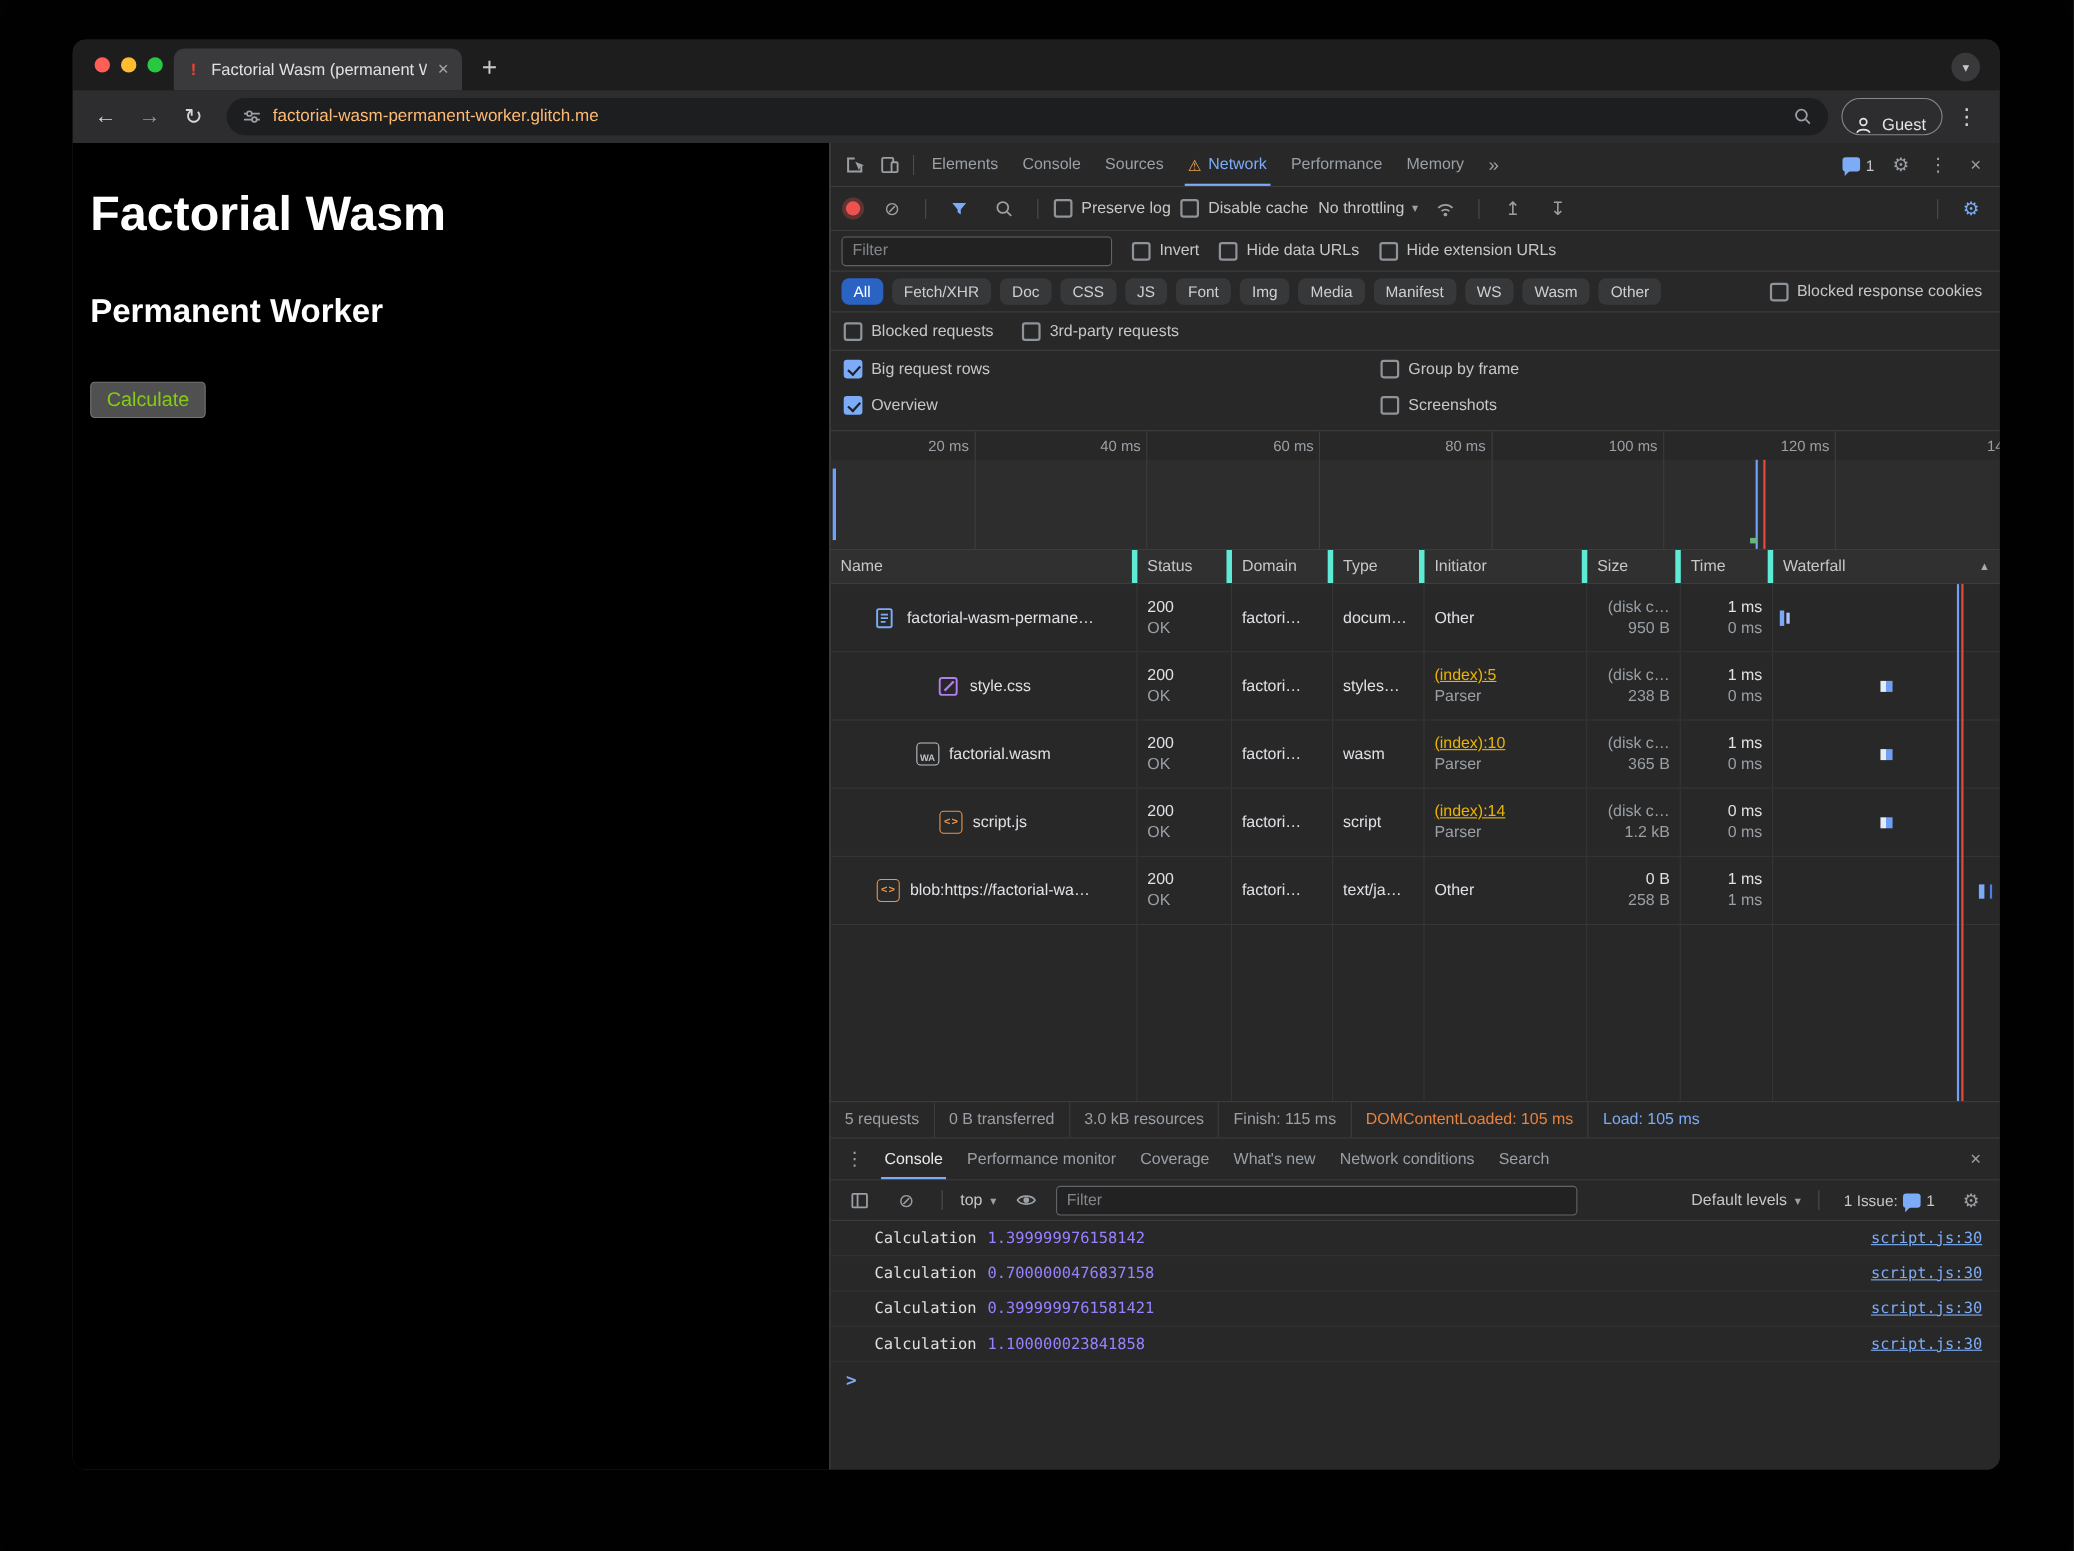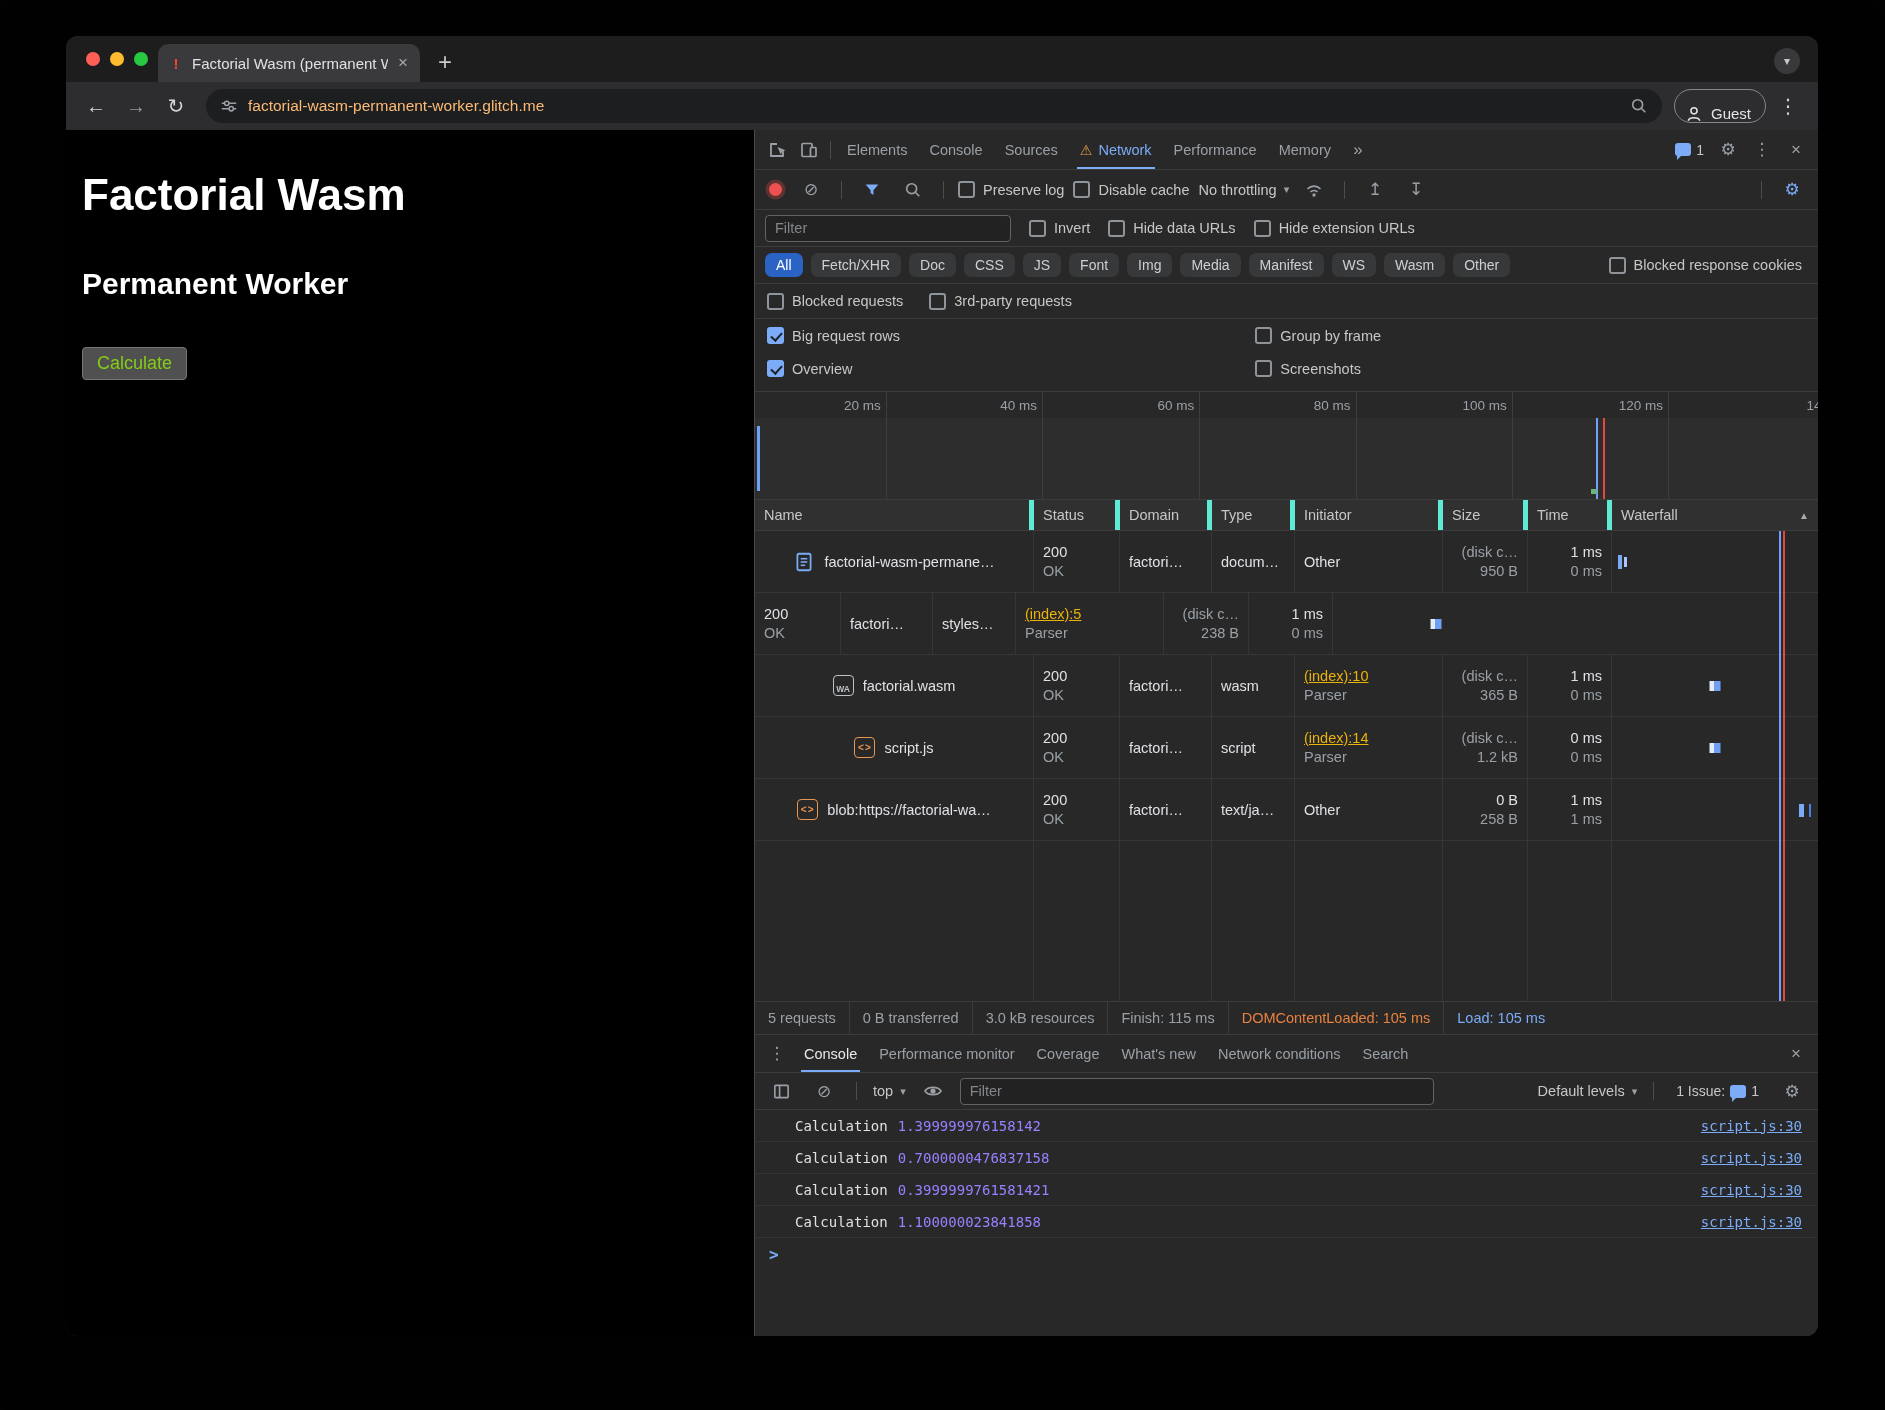--- a/index.html
+++ b/index.html
@@ -473,20 +473,30 @@
                 <span class="ln1">1 ms</span>
                 <span class="ln2">0 ms</span>
               </div>
             <div class="cell wfcell c-wf">
               <span style="position:absolute;left:6px;top:24px;width:4px;height:14px;background:#7babf7"></span>
               <span style="position:absolute;left:12px;top:26px;width:3px;height:10px;background:#a9c6fa"></span>
             </div>
           </div>
 
           <div class="nrow">
+            <div class="cell namec c-name">
+              <span class="css-ic">
+                <svg width="22" height="22" viewBox="0 0 20 20">
+                    <rect x="3" y="3" width="14" height="14" rx="2" stroke="#b07ef0" stroke-width="1.6" fill="none"></rect>
+                    <line x1="7" y1="13.5" x2="13.5" y2="7" stroke="#b07ef0" stroke-width="1.8"></line>
+                    <circle cx="13.8" cy="6.6" r="1.1" fill="#b07ef0"></circle>
+                  </svg>
+              </span>
+              <span class="reqname">style.css</span>
+            </div>
             <div class="cell c-status">
                 <span class="ln1">200</span>
                 <span class="ln2">OK</span>
               </div>
             <div class="cell c-domain">
                 <span class="ln1">factori…</span>
               </div>
             <div class="cell c-type">
                 <span class="ln1">styles…</span>
               </div>

